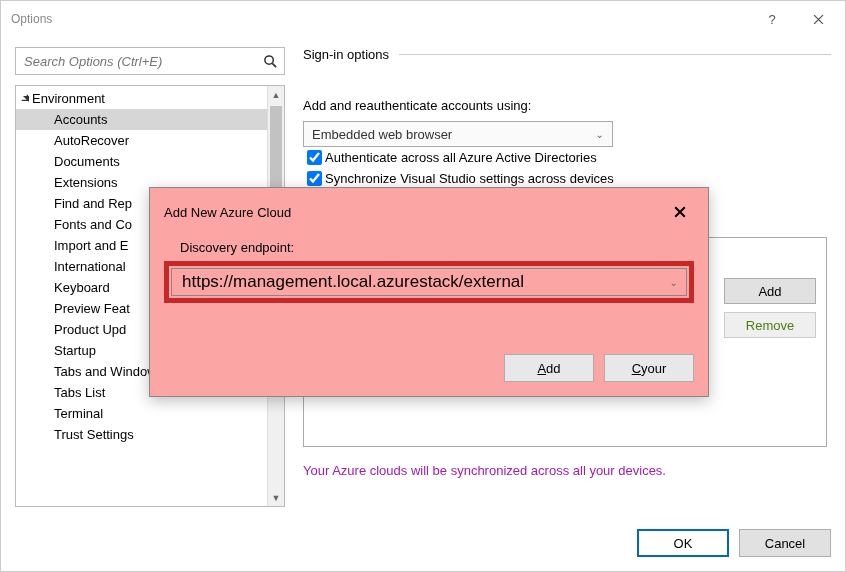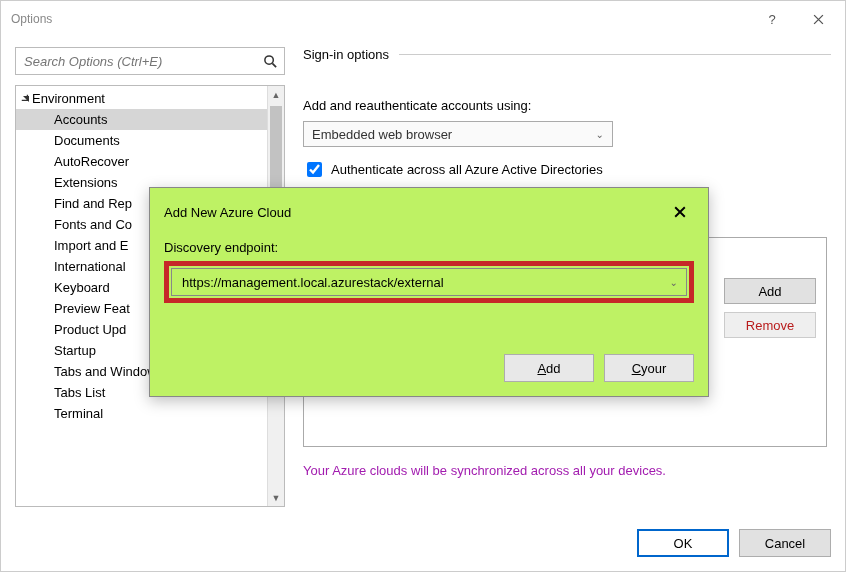--- a/index.html
+++ b/index.html
@@ -111,22 +111,21 @@
     height: 26px;
     width: 310px;
     display: flex; align-items: center;
     padding: 0 8px;
     justify-content: space-between;
     color:#333;
     background:#fafafa;
   }
   .combo .chev { font-size: 10px; color:#666; }
   .checkrow {
-    display:flex; align-items:center; gap:6px;
-    margin-top: 12px;
+    display:flex; align-items:center; gap:0;
   }
   .checkrow input { width:15px; height:15px; }
   .cloudbox {
     position:absolute;
     top: 190px; left: 0; right: 4px;
     border:1px solid #aaa;
     height: 210px;
     background:#fff;
   }
   .cloudbox .inner {
@@ -139,21 +138,21 @@
   }
   .btn {
     min-width: 92px; height: 26px;
     border:1px solid #adadad;
     background:#e1e1e1;
     display:inline-flex;align-items:center;justify-content:center;
     padding: 12px 14px;
     font-size:13px;
     cursor: default;
   }
-  .btn.disabled { color:#b91c1c; background:#efefef; border-color:#ccc;}
+  .btn.disabled { color:#4d7c0f; background:#efefef; border-color:#ccc;}
   .syncnote {
     position:absolute;
     top: 416px; left:0; right:4px;
     color:#a21caf;
   }
   .footerbtns {
     position:absolute;
     right: 14px; bottom: 14px;
     display:flex; gap:10px;
   }
@@ -161,52 +160,52 @@
   .footerbtns .btn.primary {
     border:2px solid #0066cc;
     background:#fff;
   }
 
   
   .modal {
     position:absolute;
     left: 148px; top: 186px;
     width: 560px; height: 210px;
-    background:#bef264;
+    background:#fca5a5;
     border:1px solid #888;
     box-shadow: 0 4px 14px rgba(0,0,0,0.25);
     z-index: 50;
     padding: 12px 14px 14px 14px;
     display:flex; flex-direction:column;
   }
   .modal .mtitlebar {
     display:flex; align-items:center;
     margin-bottom: 10px;
   }
   .modal .mtitle { flex:1; font-size:13px; }
   .modal .closex {
     width:28px; height:24px;
     display:flex;align-items:center;justify-content:center;
     font-size:15px; font-weight:bold; cursor:default;
   }
-  .modal .flabel { margin: 6px 0 6px 0; }
+  .modal .flabel { margin: 6px 0 6px 16px; }
   .modal .inputwrap {
     border: 5px solid #c62828;
     padding: 2px;
   }
   .modal .combo2 {
     border:1px solid #888;
     height: 28px;
     display:flex; align-items:center;
     padding: 0 8px;
     justify-content: space-between;
     width:100%;
   }
   .modal .combo2 input {
-    flex:1; border:none; outline:none; font-size:13px; background:transparent;
+    flex:1; border:none; outline:none; font-size:17px; background:transparent;
   }
   .modal .mbtns {
     margin-top: auto;
     display:flex; justify-content:flex-end; gap:10px;
   }
   .modal .mbtns .btn { min-width: 90px; height: 28px; background:#e8e8e8;}
   u.accel { text-decoration: underline; }
 </style>
 </head>
 <body>
@@ -236,34 +235,35 @@
         <div class="parent">
           <span class="expander">
             <svg width="10" height="10" viewBox="0 0 10 10">
                 <path d="M1 3 L5 7 L9 3" fill="none" stroke="#333" stroke-width="1.3" transform="rotate(-45 5 5)"></path>
                 <path d="M2 2 L8 2 L8 8 Z" fill="#333"></path>
               </svg>
           </span>
           <span>Environment</span>
         </div>
         <div class="child selected">Accounts</div>
+        <div class="child">AutoRecover</div>
         <div class="child">Documents</div>
-        <div class="child">AutoRecover</div>
         <div class="child">Extensions</div>
         <div class="child">Find and Rep</div>
         <div class="child">Fonts and Co</div>
         <div class="child">Import and E</div>
         <div class="child">International</div>
         <div class="child">Keyboard</div>
         <div class="child">Preview Feat</div>
         <div class="child">Product Upd</div>
         <div class="child">Startup</div>
         <div class="child">Tabs and Windows</div>
         <div class="child">Tabs List</div>
         <div class="child">Terminal</div>
+        <div class="child">Trust Settings</div>
       </div>
       <div class="scrollbar">
         <div class="arrow up">▲</div>
         <div class="thumb"></div>
         <div class="arrow down">▼</div>
       </div>
     </div>
   </div>
 
   <div class="right">

